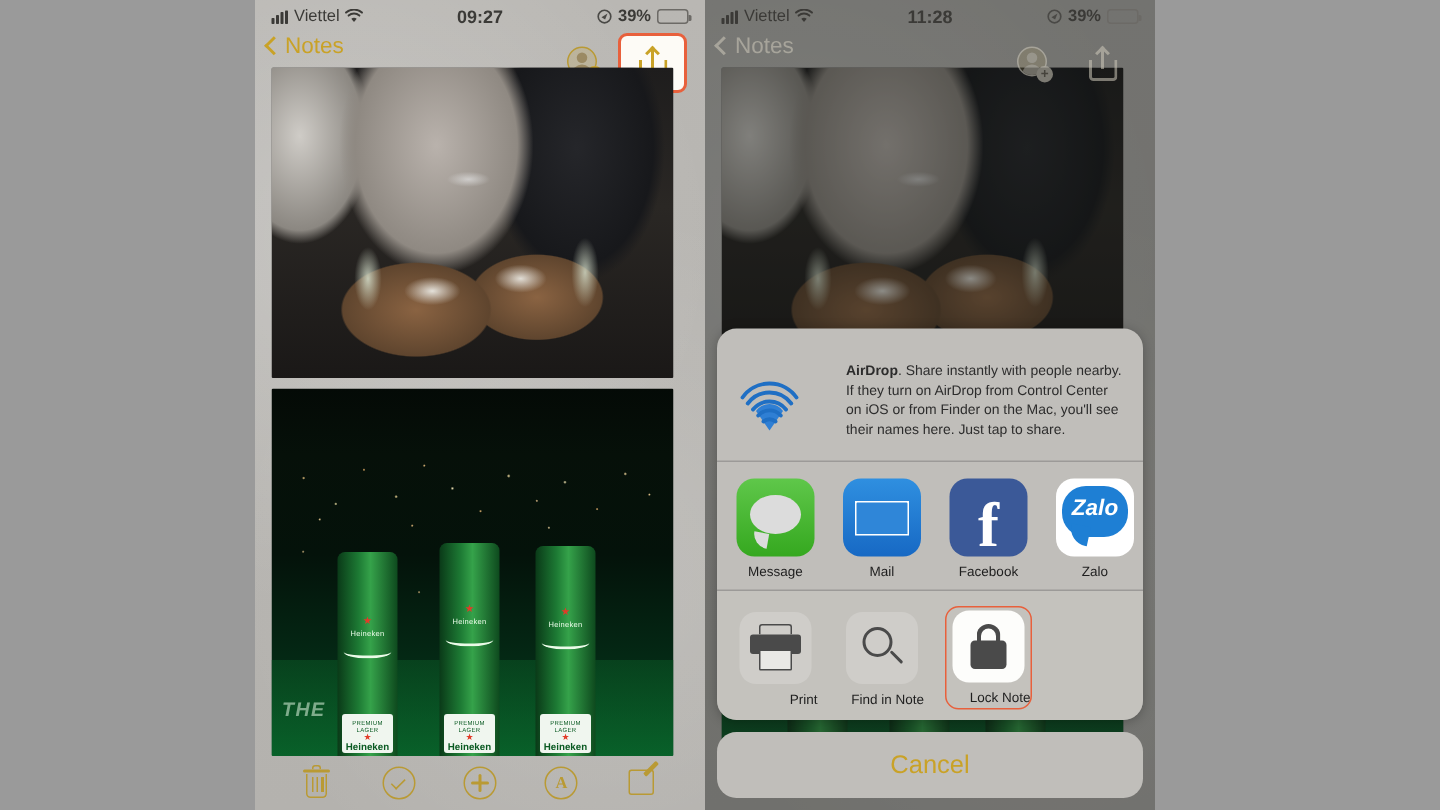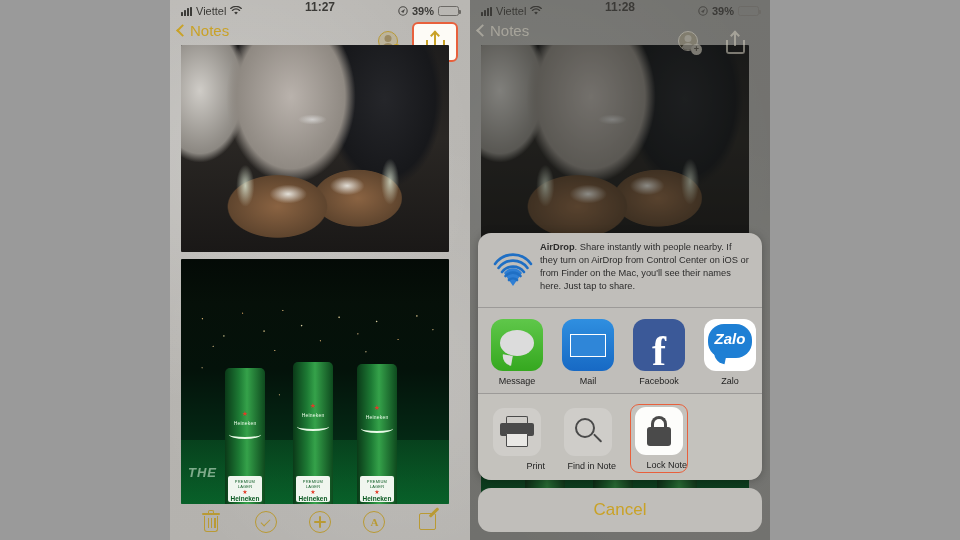--- a/index.html
+++ b/index.html
@@ -23,21 +23,21 @@
     position:absolute; inset:0;
     background:
       radial-gradient(circle at 20% 30%, rgba(255,255,255,.22), transparent 55%),
       radial-gradient(circle at 75% 70%, rgba(255,255,255,.15), transparent 55%),
       linear-gradient(#b9b7b3,#b4b2ae);
   }
 
   
   .statusbar {
     position:absolute; left:0; top:0; width:100%; height:22px;
-    display:flex; color:#3b3a37;
+    display:flex; align-items:center; color:#3b3a37;
     font-size:11px; font-weight:bold; padding:0 11px;
   }
   .sb-left { display:flex; align-items:center; gap:4px; }
   .sb-mid  { position:absolute; left:0; right:0; text-align:center;
              font-size:12px; font-weight:bold; pointer-events:none; }
   .sb-right{ margin-left:auto; display:flex; align-items:center; gap:4px;
              position:relative; z-index:2;}
   .sig { display:flex; align-items:flex-end; gap:1px; height:9px; }
   .sig i { width:2px; background:#3b3a37; display:block; border-radius:.5px; }
   .sig i:nth-child(1){height:4px}.sig i:nth-child(2){height:6px}
@@ -214,21 +214,21 @@
   
   .dim { position:absolute; inset:0; background:rgba(20,22,20,.42); }
 
   
   .sheet {
     position:absolute; left:8px; right:8px; bottom:60px;
     background:#c0beba; border-radius:13px; overflow:hidden;
     box-shadow:0 1px 8px rgba(0,0,0,.25);
   }
   .sheet .airdrop {
-    display:flex; gap:4px; align-items:center; padding:8px 12px 14px 12px;
+    display:flex; gap:28px; align-items:flex-end; padding:22px 12px 14px 12px;
   }
   .ad-icon { flex:0 0 auto; width:46px; height:46px; position:relative; margin-top:4px; }
   .ad-text { font-size:9.3px; line-height:13px; color:#2c2c2c; }
   .ad-text b { font-weight:bold; }
   .sep { height:1px; background:rgba(90,90,90,.35); }
 
   .approw { display:flex; padding:11px 0 7px 10px; gap:13px; overflow:hidden; }
   .appitem { width:58px; flex:0 0 auto; text-align:center; cursor:pointer; }
   .appicon { width:52px; height:52px; border-radius:12px; margin:0 auto 5px;
      position:relative; overflow:hidden; }
@@ -317,21 +317,21 @@
             <i></i>
             <i></i>
           </span>
         <span class="carrier">Viettel</span>
         <svg width="12" height="10" viewBox="0 0 12 10">
           <path d="M6 8.6 L4.2 6.5 A3 3 0 0 1 7.8 6.5 Z" fill="#3b3a37"></path>
           <path d="M2.4 4.4 A5.4 5.4 0 0 1 9.6 4.4" stroke="#3b3a37" stroke-width="1.3" fill="none" stroke-linecap="round"></path>
           <path d="M0.7 2.4 A8 8 0 0 1 11.3 2.4" stroke="#3b3a37" stroke-width="1.3" fill="none" stroke-linecap="round"></path>
         </svg>
       </div>
-      <div class="sb-mid">11:27</div>
+      <div class="sb-mid">09:27</div>
       <div class="sb-right">
         <svg width="10" height="10" viewBox="0 0 10 10">
           <circle cx="5" cy="5" r="4.2" fill="none" stroke="#4a4946" stroke-width="1.1"></circle>
           <path d="M3 5.5 L7 3 L5.4 7 Z" fill="#4a4946"></path>
         </svg>
         <span class="pct">39%</span>
         <span class="battery"><span class="fill"></span></span>
       </div>
     </div>
 

